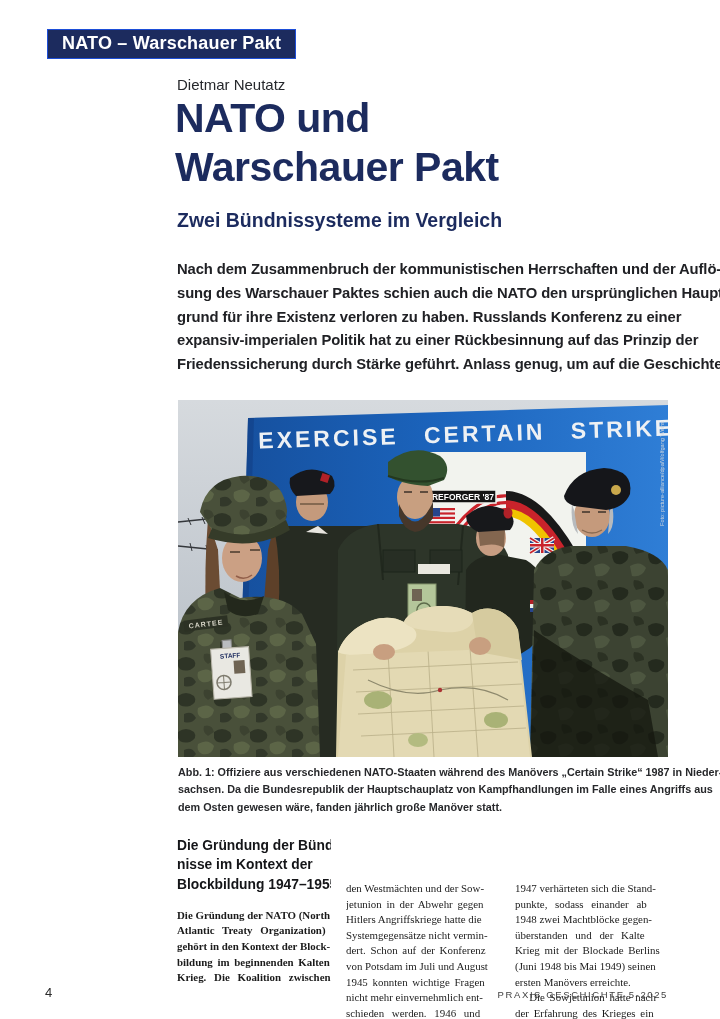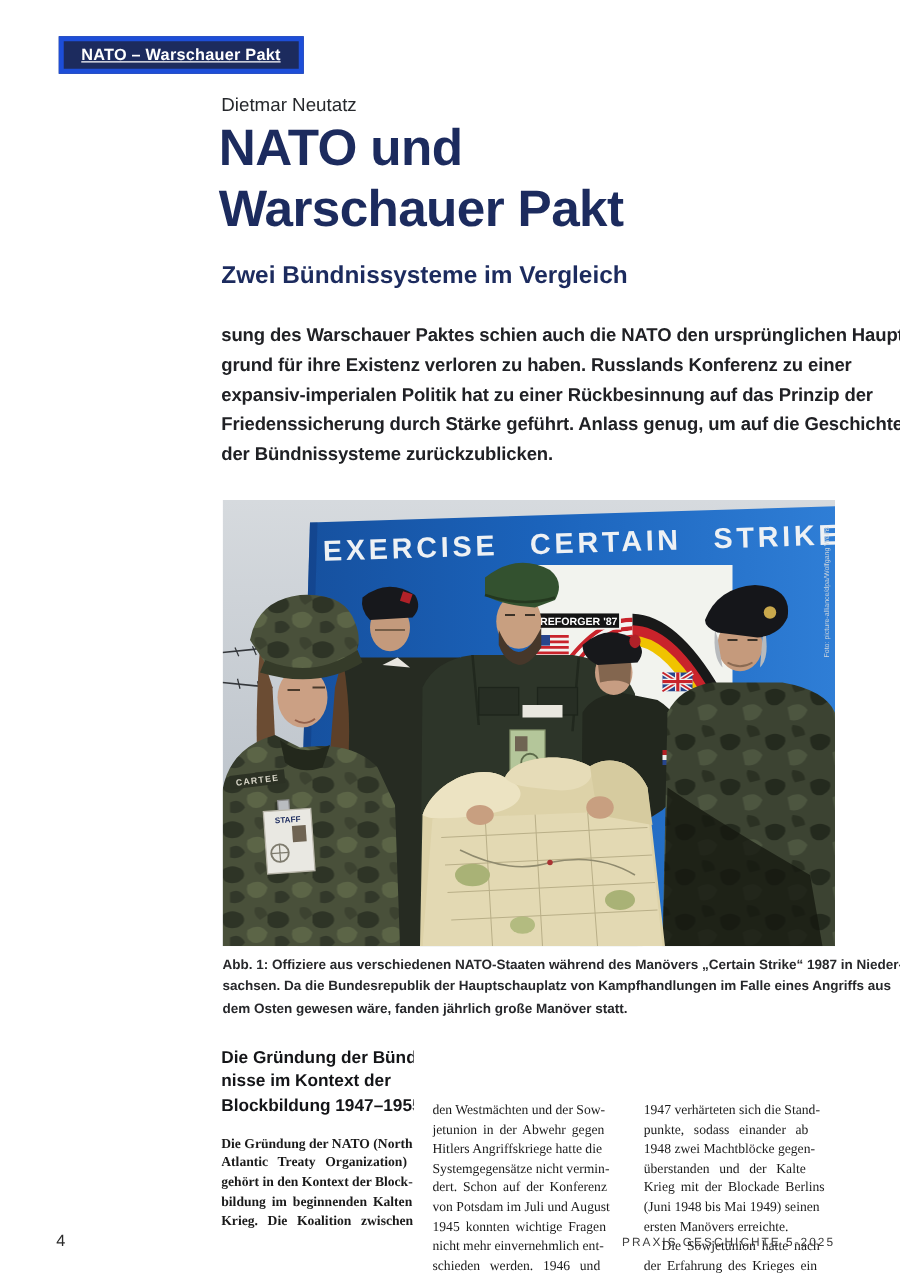--- a/index.html
+++ b/index.html
@@ -1,22 +1,22 @@
 <!DOCTYPE html>
 <html lang="de"><head>
 <meta charset="utf-8">
 <style>
   html,body{margin:0;padding:0;background:#ffffff;}
   .page{position:relative;width:720px;height:1019px;background:#fff;overflow:hidden;
         font-family:"Liberation Sans",sans-serif;color:#1d1e20;}
 
   
-  .kicker-box{position:absolute;left:47px;top:29px;background:#1c2b5e;border:4px solid #1d4ed8;
-              color:#fff;font-weight:bold;font-size:13px;letter-spacing:.2px;
-              padding:3px 14px 4px;white-space:nowrap;text-decoration:underline;}
+  .kicker-box{position:absolute;left:47px;top:29px;background:#1c2b5e;border:1px solid #1d4ed8;
+              color:#fff;font-weight:bold;font-size:18px;letter-spacing:.2px;
+              padding:3px 14px 4px;white-space:nowrap;}
   .kicker-topics{position:absolute;left:244px;top:33px;font-size:12.6px;font-weight:bold;
                  color:#3a4254;white-space:nowrap;}
 
   
   .author{position:absolute;left:177px;top:76px;font-size:15px;color:#26282c;}
   .title{position:absolute;left:175px;top:94px;font-size:41px;line-height:49px;
          font-weight:bold;color:#1c2b5e;letter-spacing:-.5px;}
   .subtitle{position:absolute;left:177px;top:209px;font-size:19.5px;font-weight:bold;color:#1c2b5e;}
 
   
@@ -56,25 +56,25 @@
   </div>
 
   <div class="author">Dietmar Neutatz</div>
   <div class="title">
     <div>NATO und</div>
     <div>Warschauer Pakt</div>
   </div>
   <div class="subtitle">Zwei Bündnissysteme im Vergleich</div>
 
   <div class="lead">
+      <div class="lline">Nach dem Zusammenbruch der kommunistischen Herrschaften und der Auflö-</div>
       <div class="lline">sung des Warschauer Paktes schien auch die NATO den ursprünglichen Haupt-</div>
       <div class="lline">grund für ihre Existenz verloren zu haben. Russlands Konferenz zu einer</div>
       <div class="lline">expansiv-imperialen Politik hat zu einer Rückbesinnung auf das Prinzip der</div>
       <div class="lline">Friedenssicherung durch Stärke geführt. Anlass genug, um auf die Geschichte</div>
-      <div class="lline">der Bündnissysteme zurückzublicken.</div>
     </div>
 
   <div class="figure">
     <svg width="490" height="357" viewBox="0 0 490 357" xmlns="http://www.w3.org/2000/svg">
       <defs>
         <linearGradient id="sky" x1="0" y1="0" x2="0" y2="1">
           <stop offset="0" stop-color="#d6dade"></stop>
             <stop offset="1" stop-color="#b2bac3"></stop>
         </linearGradient>
         <linearGradient id="bb" x1="0" y1="0" x2="1" y2="0">

